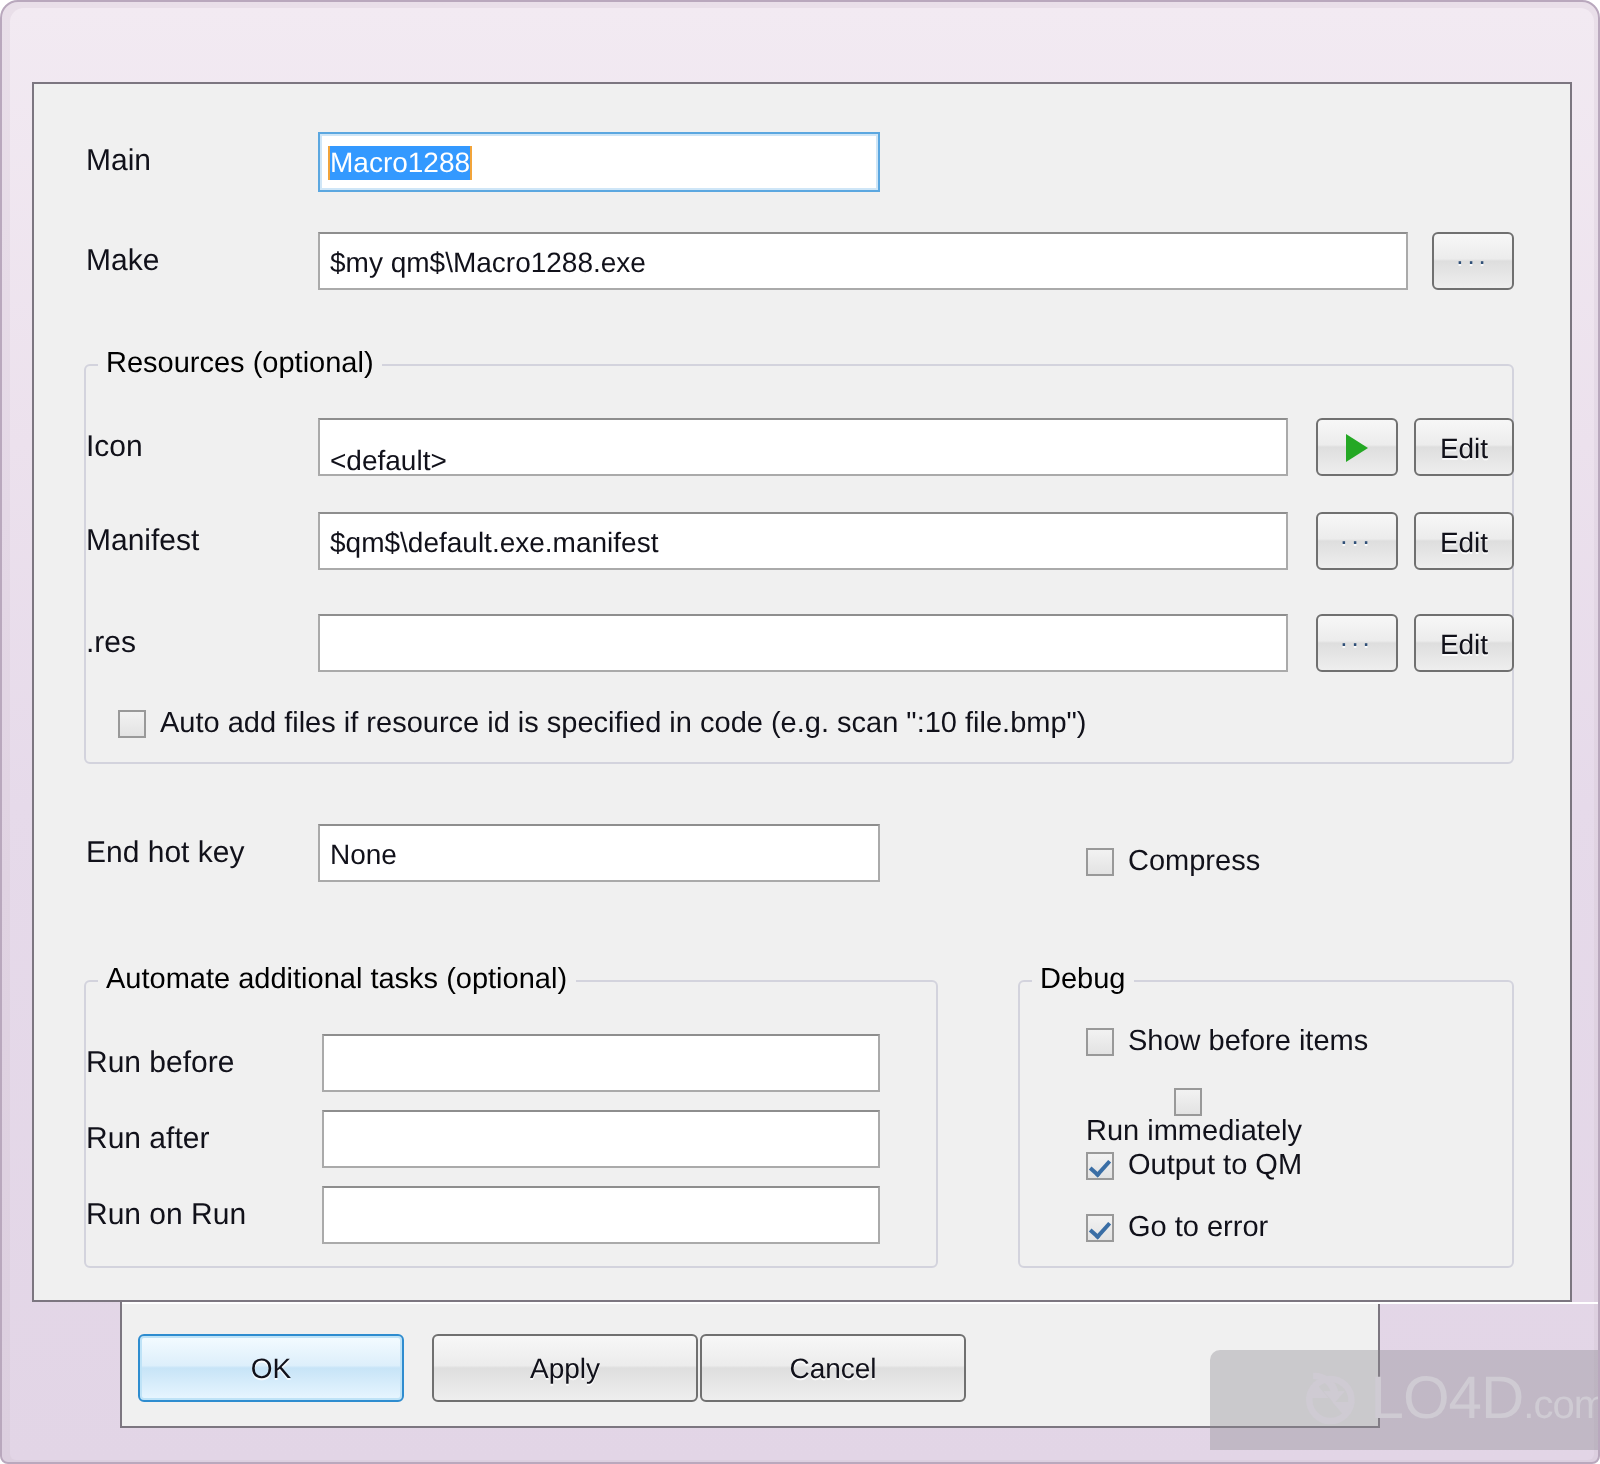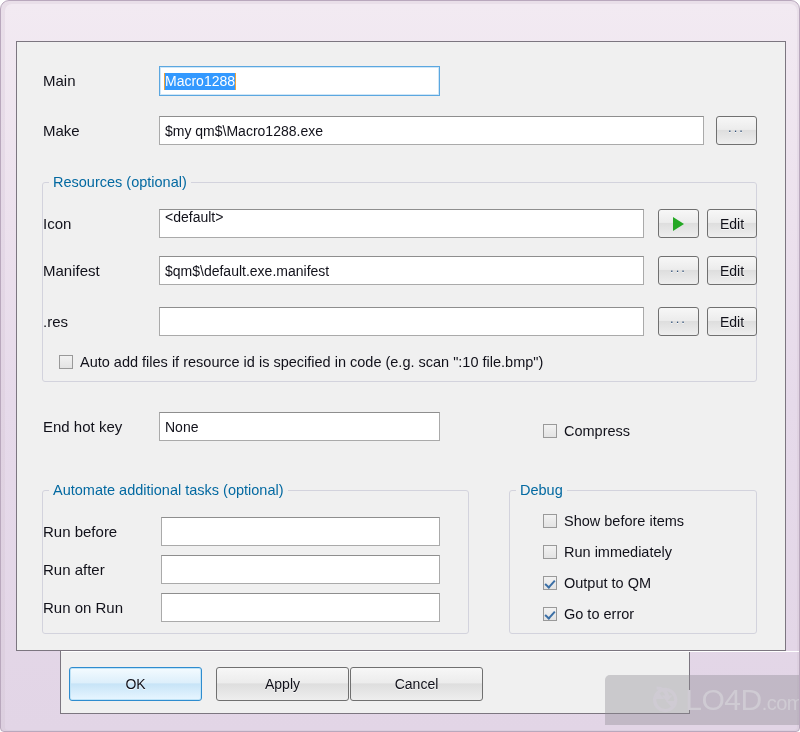--- a/index.html
+++ b/index.html
@@ -134,21 +134,21 @@
   .group{
     position:absolute;
     box-sizing:border-box;
     border:1px solid #d3d3dd;
     border-radius:3px;
   }
   .group-title{
     position:absolute;
     background:#f0f0f0;
     padding:0 4px;
-    font-size:14.5px;color:#0369a1;
+    font-size:14.5px;color:#000000;
     white-space:nowrap;
   }
 
   
   .cb{
     position:absolute;
     display:flex;align-items:center;
     white-space:nowrap;
     cursor:default;
   }
@@ -218,21 +218,21 @@
       <span>$my qm$\Macro1288.exe</span>
     </div>
     <div class="btn" style="left:699px;top:74px;width:41px;height:29px;">
       <span class="dots">...</span>
     </div>
 
     <div class="group" style="left:25px;top:140px;width:715px;height:200px;"></div>
     <div class="group-title" style="left:32px;top:132px;">Resources (optional)</div>
 
     <div class="lbl" style="left:26px;top:173px;">Icon</div>
-    <div class="txt" style="left:142px;top:167px;width:485px;height:29px;display:flex;align-items:flex-start;">
+    <div class="txt" style="left:142px;top:167px;width:485px;height:29px;display:flex;align-items:flex-end;">
       <span>&lt;default&gt;</span>
     </div>
     <div class="btn" style="left:641px;top:167px;width:41px;height:29px;">
       <span class="play-tri"></span>
     </div>
     <div class="btn" style="left:690px;top:167px;width:50px;height:29px;">
       <span>Edit</span>
     </div>
 
     <div class="lbl" style="left:26px;top:220px;">Manifest</div>
@@ -290,21 +290,21 @@
       <span></span>
     </div>
 
     <div class="group" style="left:492px;top:448px;width:248px;height:144px;"></div>
     <div class="group-title" style="left:499px;top:440px;">Debug</div>
 
     <div class="cb" style="left:526px;top:471px;">
       <span class="cb-box"></span>
       <span class="cb-label">Show before items</span>
     </div>
-    <div class="cb" style="left:526px;top:502px;">
+    <div class="cb" style="left:526px;top:502px;flex-direction:column;">
       <span class="cb-box"></span>
       <span class="cb-label">Run immediately</span>
     </div>
     <div class="cb" style="left:526px;top:533px;">
       <span class="cb-box checked"></span>
       <span class="cb-label">Output to QM</span>
     </div>
     <div class="cb" style="left:526px;top:564px;">
       <span class="cb-box checked"></span>
       <span class="cb-label">Go to error</span>

